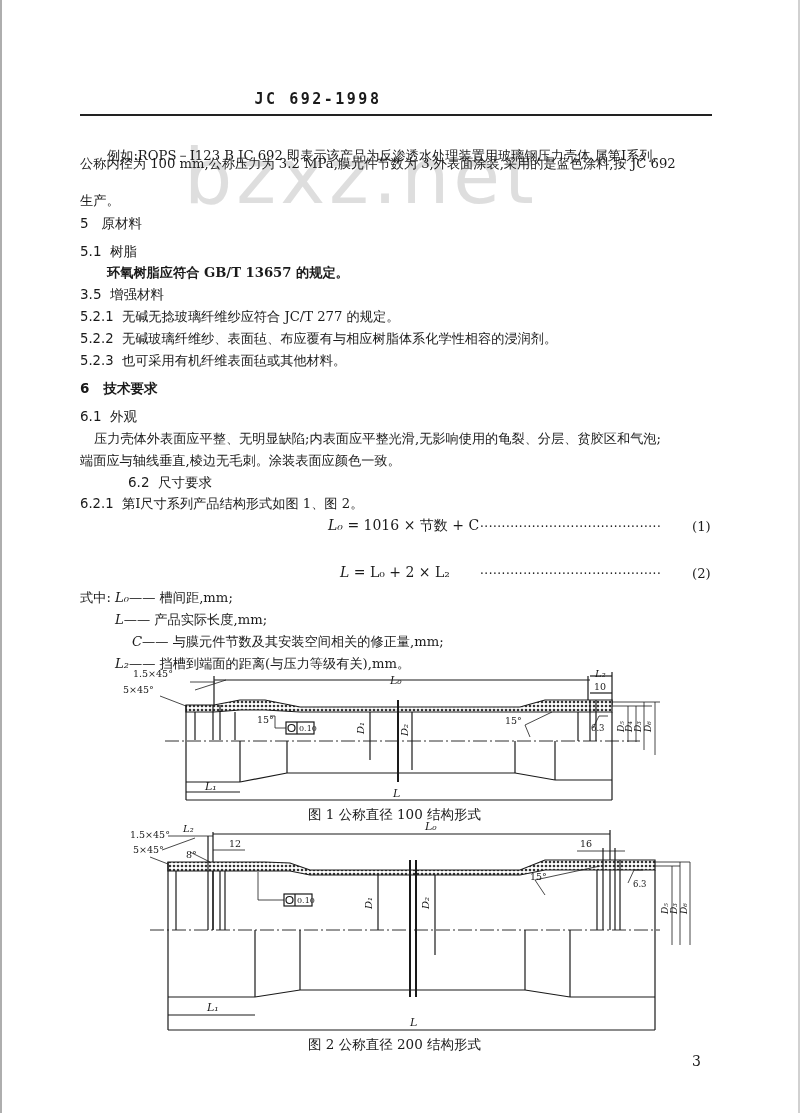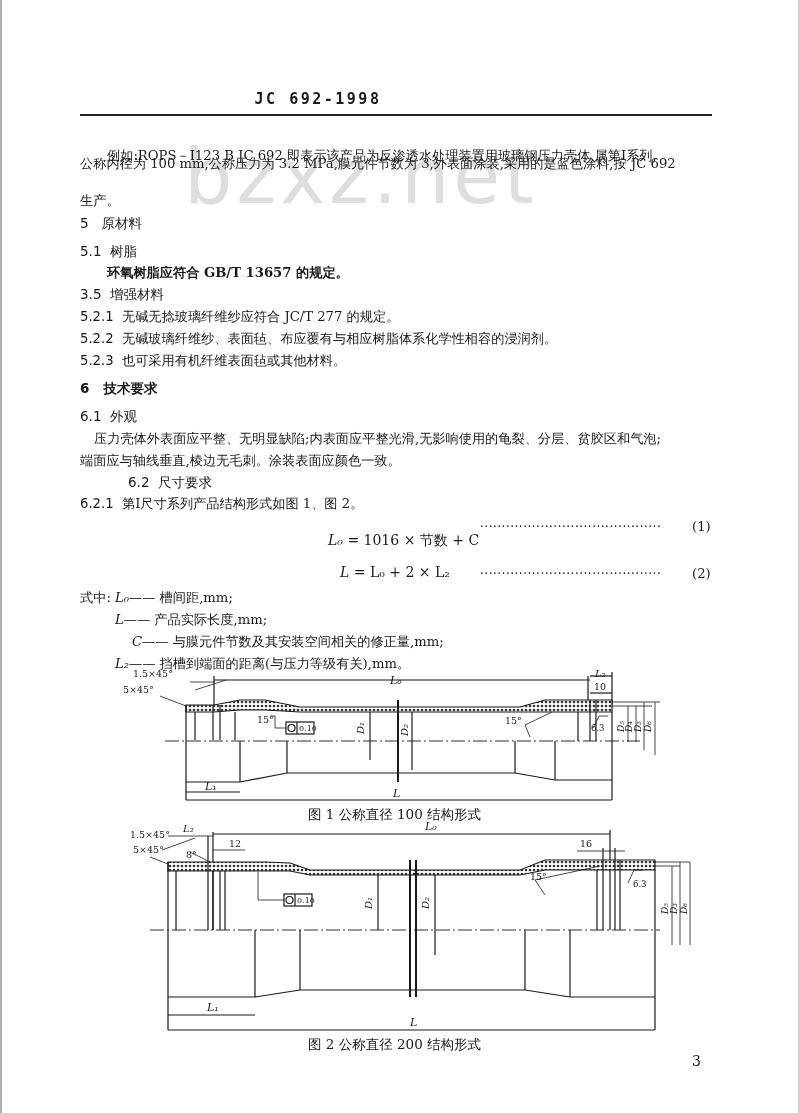--- a/index.html
+++ b/index.html
@@ -65,21 +65,21 @@
 </div>
 <div class="t" style="left:94px; top:432px;">压力壳体外表面应平整、无明显缺陷;内表面应平整光滑,无影响使用的龟裂、分层、贫胶区和气泡;</div>
 <div class="t" style="left:80px; top:454px;">端面应与轴线垂直,棱边无毛刺。涂装表面应颜色一致。</div>
 <div class="t h" style="left:80px; top:476px;margin-left:48px;">
   <span>6.2</span>&nbsp;&nbsp;<span>尺寸要求</span>
 </div>
 <div class="t" style="left:80px; top:497px;">
   <span class="num">6.2.1</span>&nbsp;&nbsp;<span>第Ⅰ尺寸系列产品结构形式如图 1、图 2。</span>
 </div>
 
-<div class="formula" style="left:328px; top:532px;text-align:center;">
+<div class="formula" style="left:328px; top:517px;text-align:center;">
   <i>L₀</i> <span>= 1016 × 节数 + C</span>
 </div>
 <div class="dots" style="left:480px; top:520px;">··········································</div>
 <div class="t" style="left:692px; top:520px;">(1)</div>
 
 <div class="formula" style="left:340px; top:564px;">
   <i>L</i> <span>= L₀ + 2 × L₂</span>
 </div>
 <div class="dots" style="left:480px; top:567px;">··········································</div>
 <div class="t" style="left:692px; top:567px;">(2)</div>

